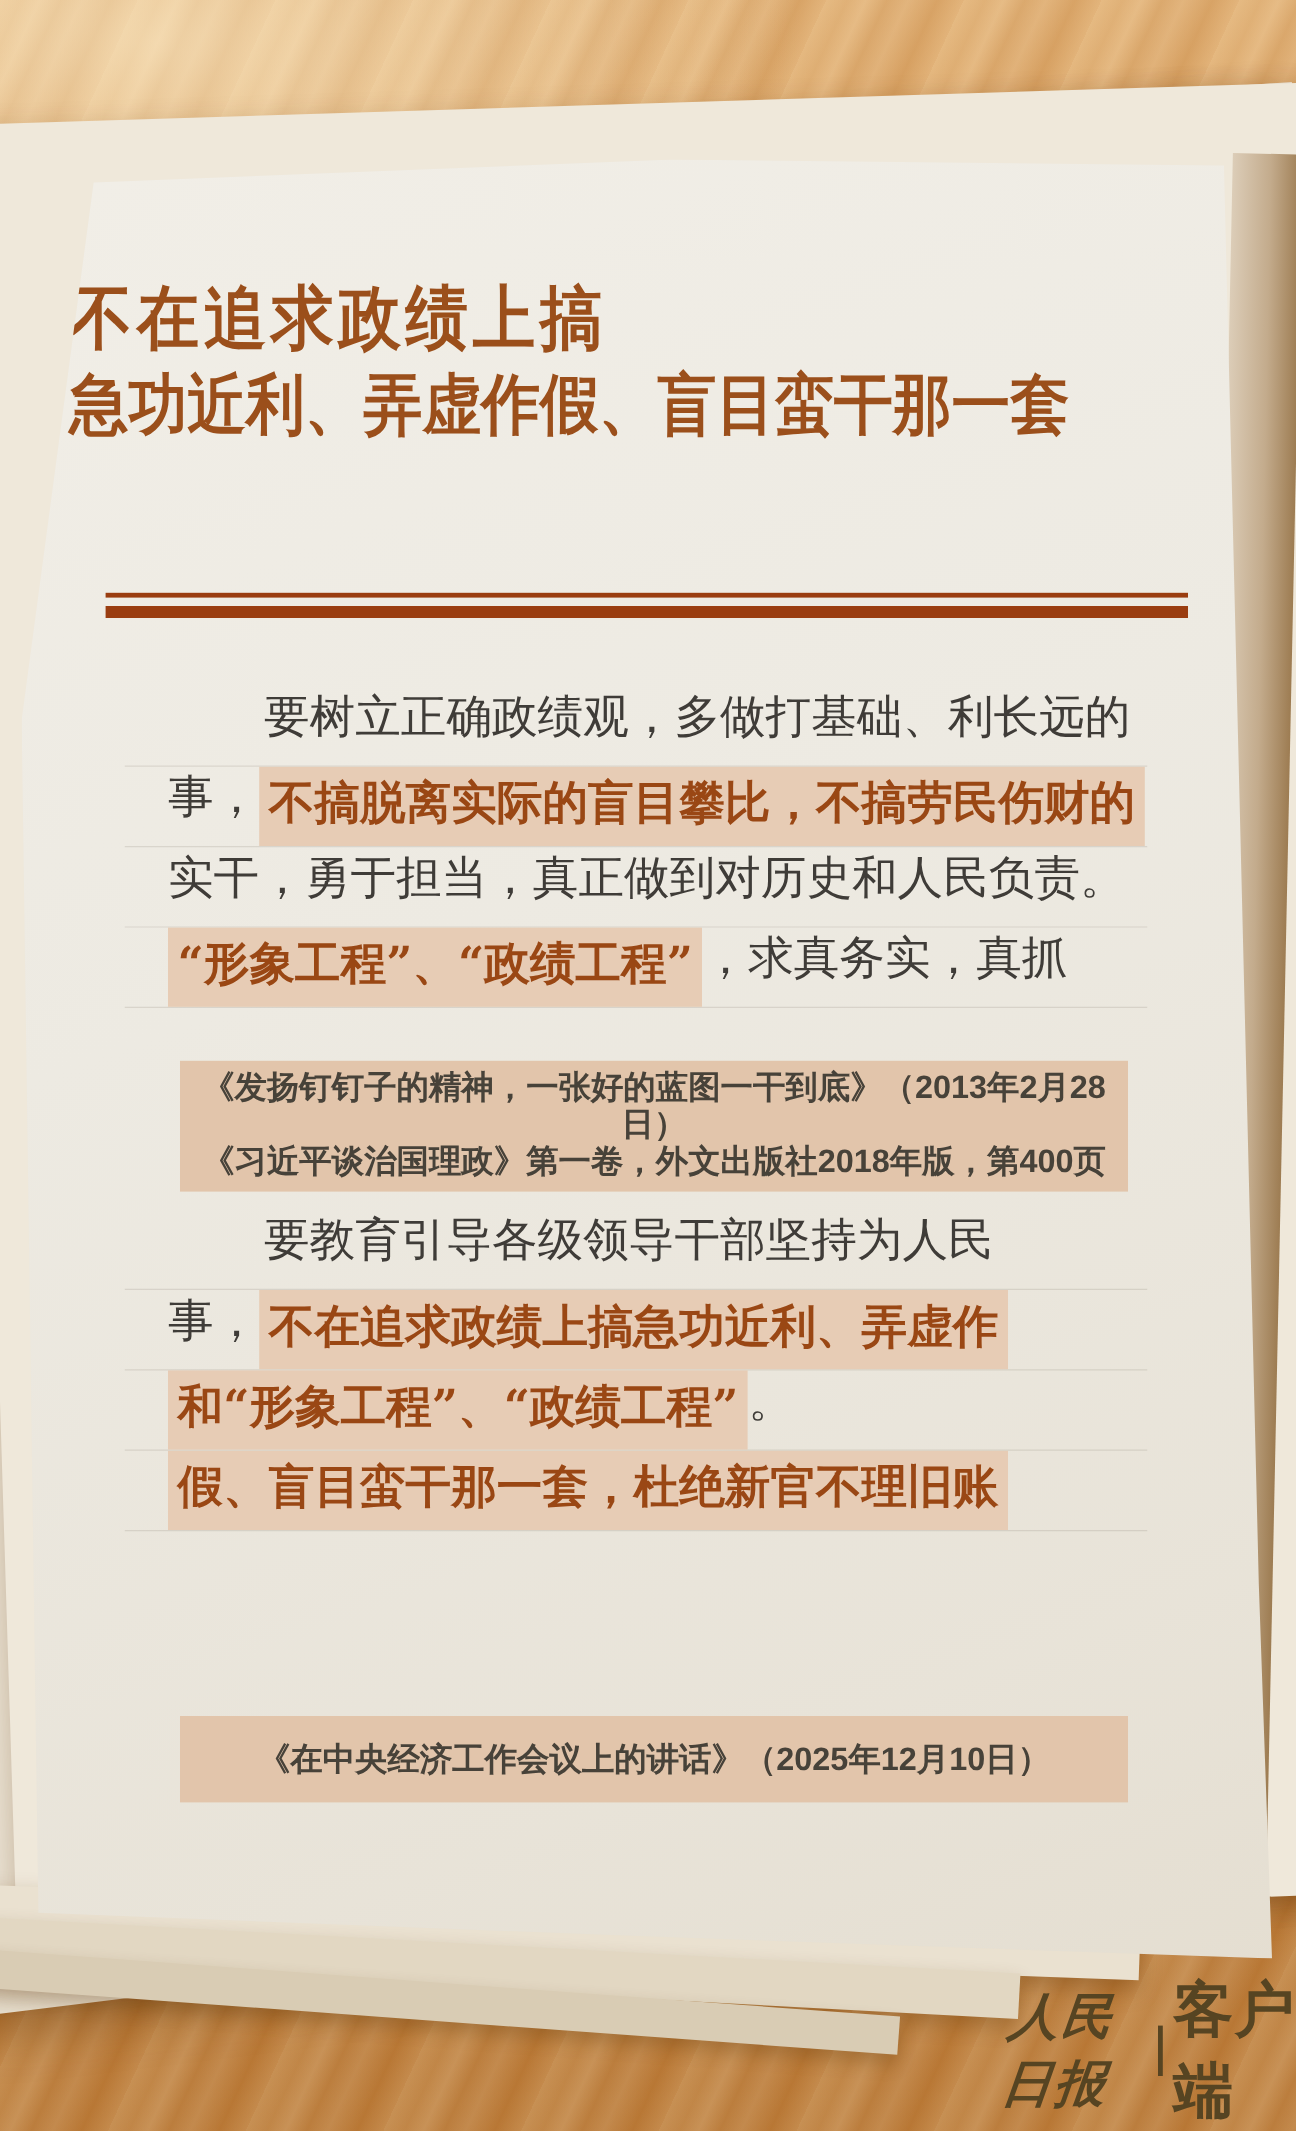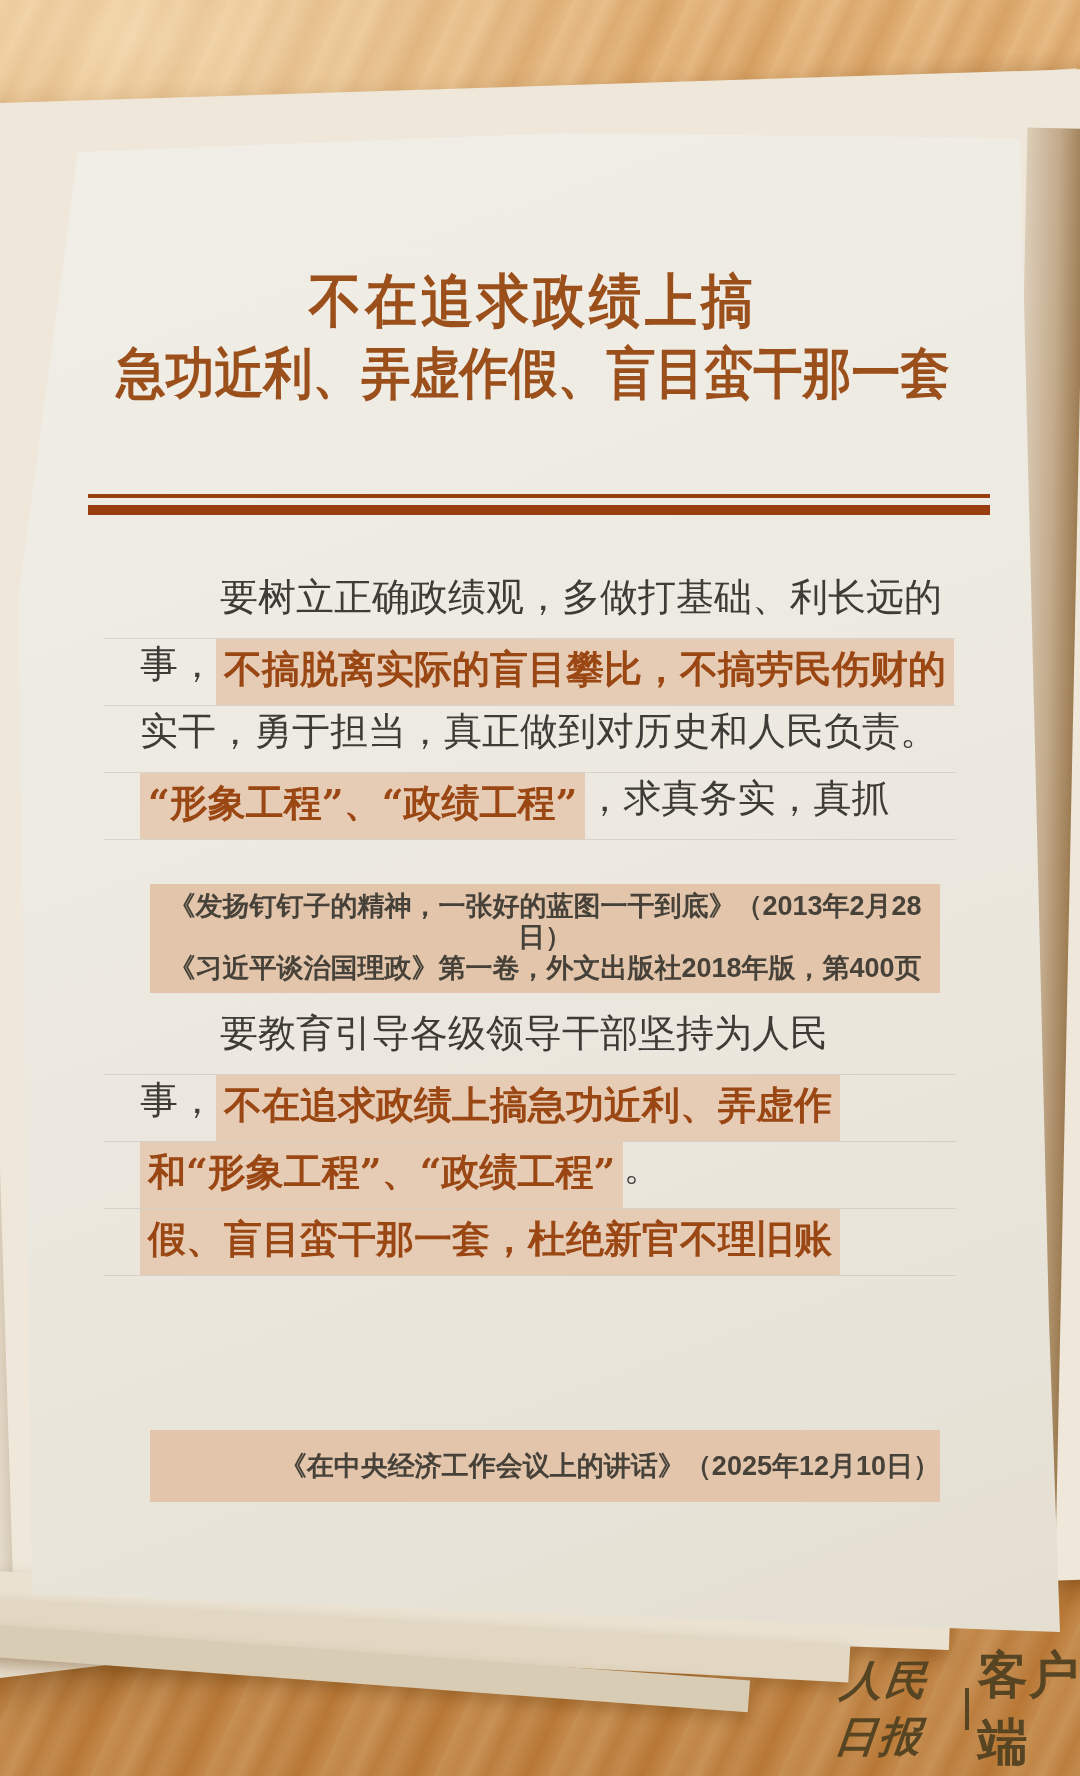--- a/index.html
+++ b/index.html
@@ -50,21 +50,21 @@
     clip-path:polygon(78px 152px, 560px 133px, 1020px 138px, 1049px 1320px,
                       1060px 1632px, 520px 1613px, 32px 1594px, 18px 600px);
     background:
       linear-gradient(160deg, #f2efe8 0%, #edeae2 42%, #e8e3d8 78%, #e3dcce 100%),
       #edeae3;
     filter:drop-shadow(0 14px 30px rgba(80,40,5,.35));
   }
   
   .poster-title{
     position:absolute;left:58px;width:950px;top:240px;
-    text-align:center;color:#9b4f1b;font-weight:900;line-height:1.0;margin-top:35px;
+    text-align:left;color:#9b4f1b;font-weight:900;line-height:1.0;
   }
   .title-line-1{font-size:52px;letter-spacing:4px;transform:scaleY(1.12);}
   .title-line-2{font-size:49px;letter-spacing:0px;margin-top:22px;transform:scaleY(1.12);}
   
   .divider{position:absolute;left:88px;top:494px;width:902px;}
   .divider-thin{height:4px;background:#9a3d10;}
   .divider-thick{height:10px;margin-top:7px;background:#9a3d10;}
   
   .quote{
     position:absolute;left:104px;width:852px;
@@ -83,21 +83,21 @@
     background:#e7ccb5;color:#9a4714;font-weight:700;
     padding:5px 8px 18px 8px;
   }
   
   .cite{
     position:absolute;left:150px;width:790px;background:#e2c5ab;
     text-align:center;font-weight:700;color:#474239;
   }
   .cite-1{top:884px;padding:7px 0 9px;font-size:27px;line-height:31px;}
   .cite-2{top:1430px;height:72px;font-size:27px;
-    display:flex;align-items:center;justify-content:flex-end;}
+    display:flex;align-items:center;justify-content:center;}
   
   .footer-brand{
     position:absolute;left:838px;top:1684px;height:50px;
     display:flex;align-items:center;color:#564422;
   }
   .brand-script{
     font-family:"DejaVu Serif",serif;font-style:italic;font-weight:700;
     font-size:42px;letter-spacing:2px;transform:skewX(-6deg);
   }
   .brand-sep{width:6px;height:42px;background:#564422;margin:0 9px;}

